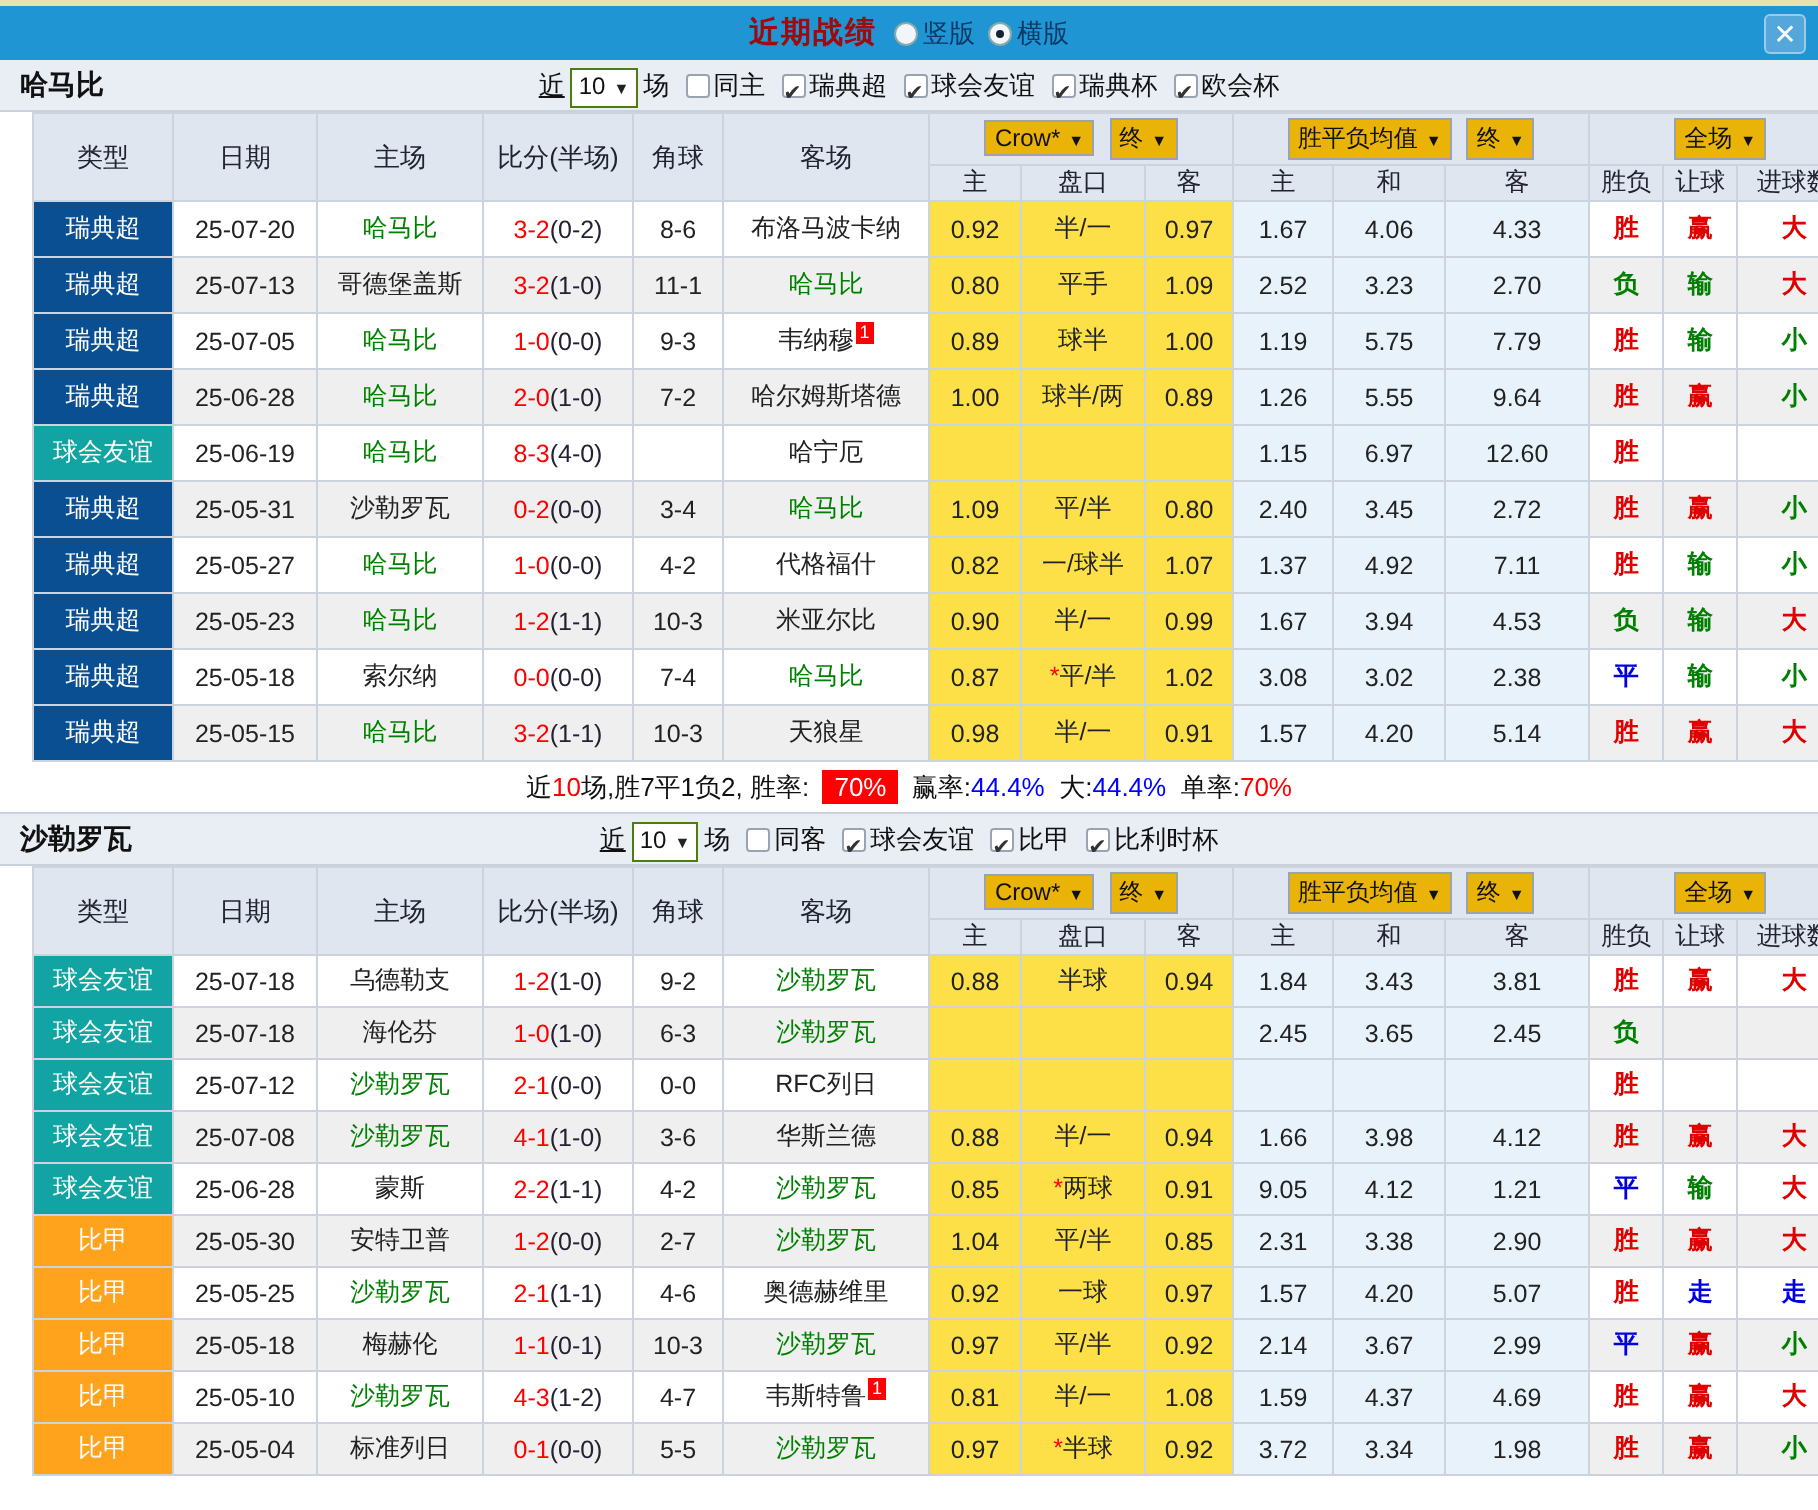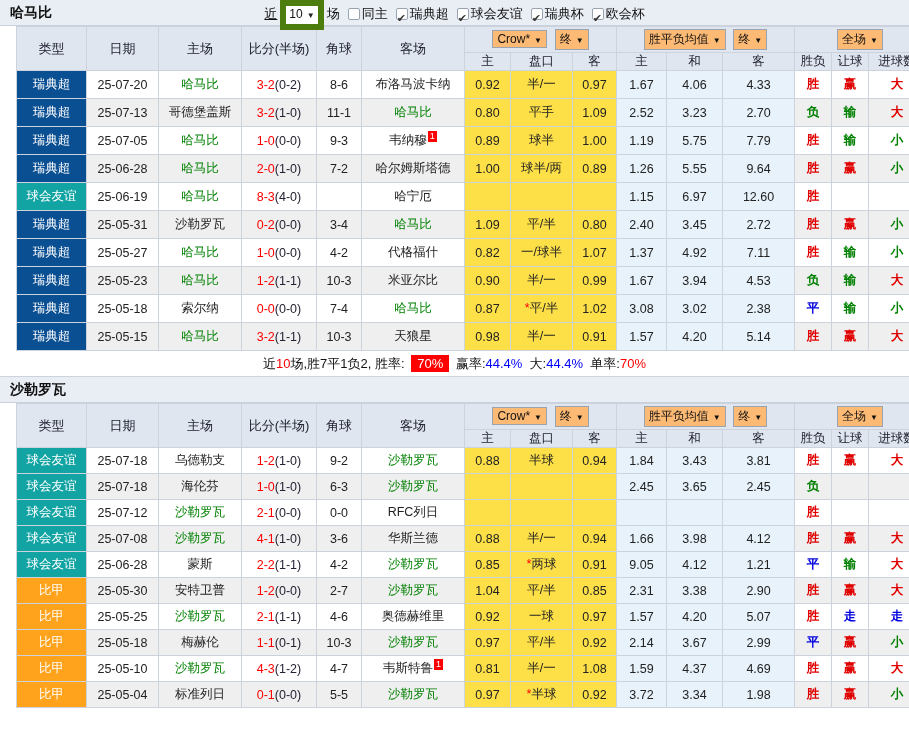--- a/index.html
+++ b/index.html
@@ -20,34 +20,34 @@
   .close-btn { position:absolute; right:6px; top:4px; width:21px; height:20px; background:#53a7db;
            border:1px solid #9ccbe8; border-radius:3px; color:#fff; font-weight:bold; font-size:14px;
            line-height:18px; text-align:center; cursor:pointer; }
 
   
   .sec-header { position:relative; height:26px; background:#e9eef5; border-bottom:1px solid #c9d1dd;
                 text-align:center; line-height:25px; }
   .team-name { position:absolute; left:10px; top:0; font-weight:bold; font-size:14px; color:#111; }
   .filter { display:inline-block; font-size:13px; color:#111; }
   .near-link { text-decoration:underline; cursor:pointer; color:#111; }
-  .mini-select { display:inline-block; background:#fff; border:6px solid #4d7c0f; font-size:12px;
+  .mini-select { display:inline-block; background:#fff; border:1px solid #4d7c0f; font-size:12px;
                  padding:0 3px; margin:0 3px; line-height:16px; cursor:pointer; }
   .mini-select .arr { font-size:8px; color:#222; margin-left:4px; }
   .checkbox { display:inline-block; width:12px; height:12px; background:#fff; border:1px solid #9aa4b0;
               border-radius:2px; vertical-align:-2px; margin:0 2px 0 8px; position:relative; cursor:pointer; }
   .checkbox.checked::after { content:"✔"; position:absolute; left:0px; top:-3px; font-size:11px; color:#333; }
 
   
   table { width:909px; border-collapse:collapse; table-layout:fixed; font-size:12.5px; color:#222;margin-left:16px; }
   th, td { border:1px solid #ccd3dd; text-align:center; overflow:hidden; white-space:nowrap; }
   thead th { background:#dfe6ef; font-weight:normal; color:#223; font-size:13px; }
   thead tr.hr1 th { height:26px; }
   thead tr.hr2 th { height:17px; font-size:12.5px; }
-  .hdr-select { display:inline-block; background:#fdba74; border:1px solid #9aa4b0; font-size:12px;
+  .hdr-select { display:inline-block; background:#eab308; border:1px solid #9aa4b0; font-size:12px;
                 padding:1px 4px; margin:0 2px; cursor:pointer; color:#111; }
   .hdr-select .arr { font-size:8px; margin-left:4px; }
 
   tbody td { height:28px; }
   .t2 tbody td { height:26px; }
   tbody tr.alt td { background:#efefef; }
   td.league { color:#fff; font-size:12.5px; }
   tbody tr.alt td.league { background:inherit; }
   td.cream, tbody tr.alt td.cream { background:#fde047; }
   td.blue,  tbody tr.alt td.blue  { background:#e7f2fa; }
@@ -72,20 +72,30 @@
   col.c-type{width:70px} col.c-date{width:72px} col.c-home{width:83px} col.c-score{width:75px}
   col.c-corner{width:45px} col.c-away{width:103px} col.c-oh{width:46px} col.c-hc{width:62px}
   col.c-oa{width:44px} col.c-ah{width:50px} col.c-ad{width:56px} col.c-aa{width:72px}
   col.c-r1{width:37px} col.c-r2{width:37px} col.c-r3{width:57px}
 </style>
 </head>
 <body>
 
 <div class="window">
 
+  <div class="titlebar">
+    <span class="title-red">近期战绩</span>
+    <span class="radio-group">
+      <span class="radio"></span>
+      <span class="radio-label">竖版</span>
+      <span class="radio checked"></span>
+      <span class="radio-label">横版</span>
+    </span>
+    <span class="close-btn">✕</span>
+  </div>
 
   <div class="sec-header">
     <span class="team-name">哈马比</span>
     <span class="filter"><span class="near-link">近</span><span class="mini-select">10<span class="arr">▼</span></span><span>场</span><span class="checkbox"></span><span>同主</span><span class="checkbox checked"></span><span>瑞典超</span><span class="checkbox checked"></span><span>球会友谊</span><span class="checkbox checked"></span><span>瑞典杯</span><span class="checkbox checked"></span><span>欧会杯</span></span>
   </div>
 
   <table class="t1">
     <colgroup>
       <col class="c-type">
         <col class="c-date">
@@ -312,20 +322,21 @@
   <div class="summary">
     <span>近</span><span class="sum-red">10</span><span>场,胜7平1负2, 胜率:</span>
     <span class="sum-box">70%</span>
     <span>赢率:</span><span class="sum-blue">44.4%</span>&nbsp;
     <span>大:</span><span class="sum-blue">44.4%</span>&nbsp;
     <span>单率:</span><span class="sum-red">70%</span>
   </div>
 
   <div class="sec-header">
     <span class="team-name">沙勒罗瓦</span>
+    <span class="filter"><span class="near-link">近</span><span class="mini-select">10<span class="arr">▼</span></span><span>场</span><span class="checkbox"></span><span>同客</span><span class="checkbox checked"></span><span>球会友谊</span><span class="checkbox checked"></span><span>比甲</span><span class="checkbox checked"></span><span>比利时杯</span></span>
   </div>
 
   <table class="t2">
     <colgroup>
       <col class="c-type">
         <col class="c-date">
         <col class="c-home">
         <col class="c-score">
         <col class="c-corner">
       <col class="c-away">

